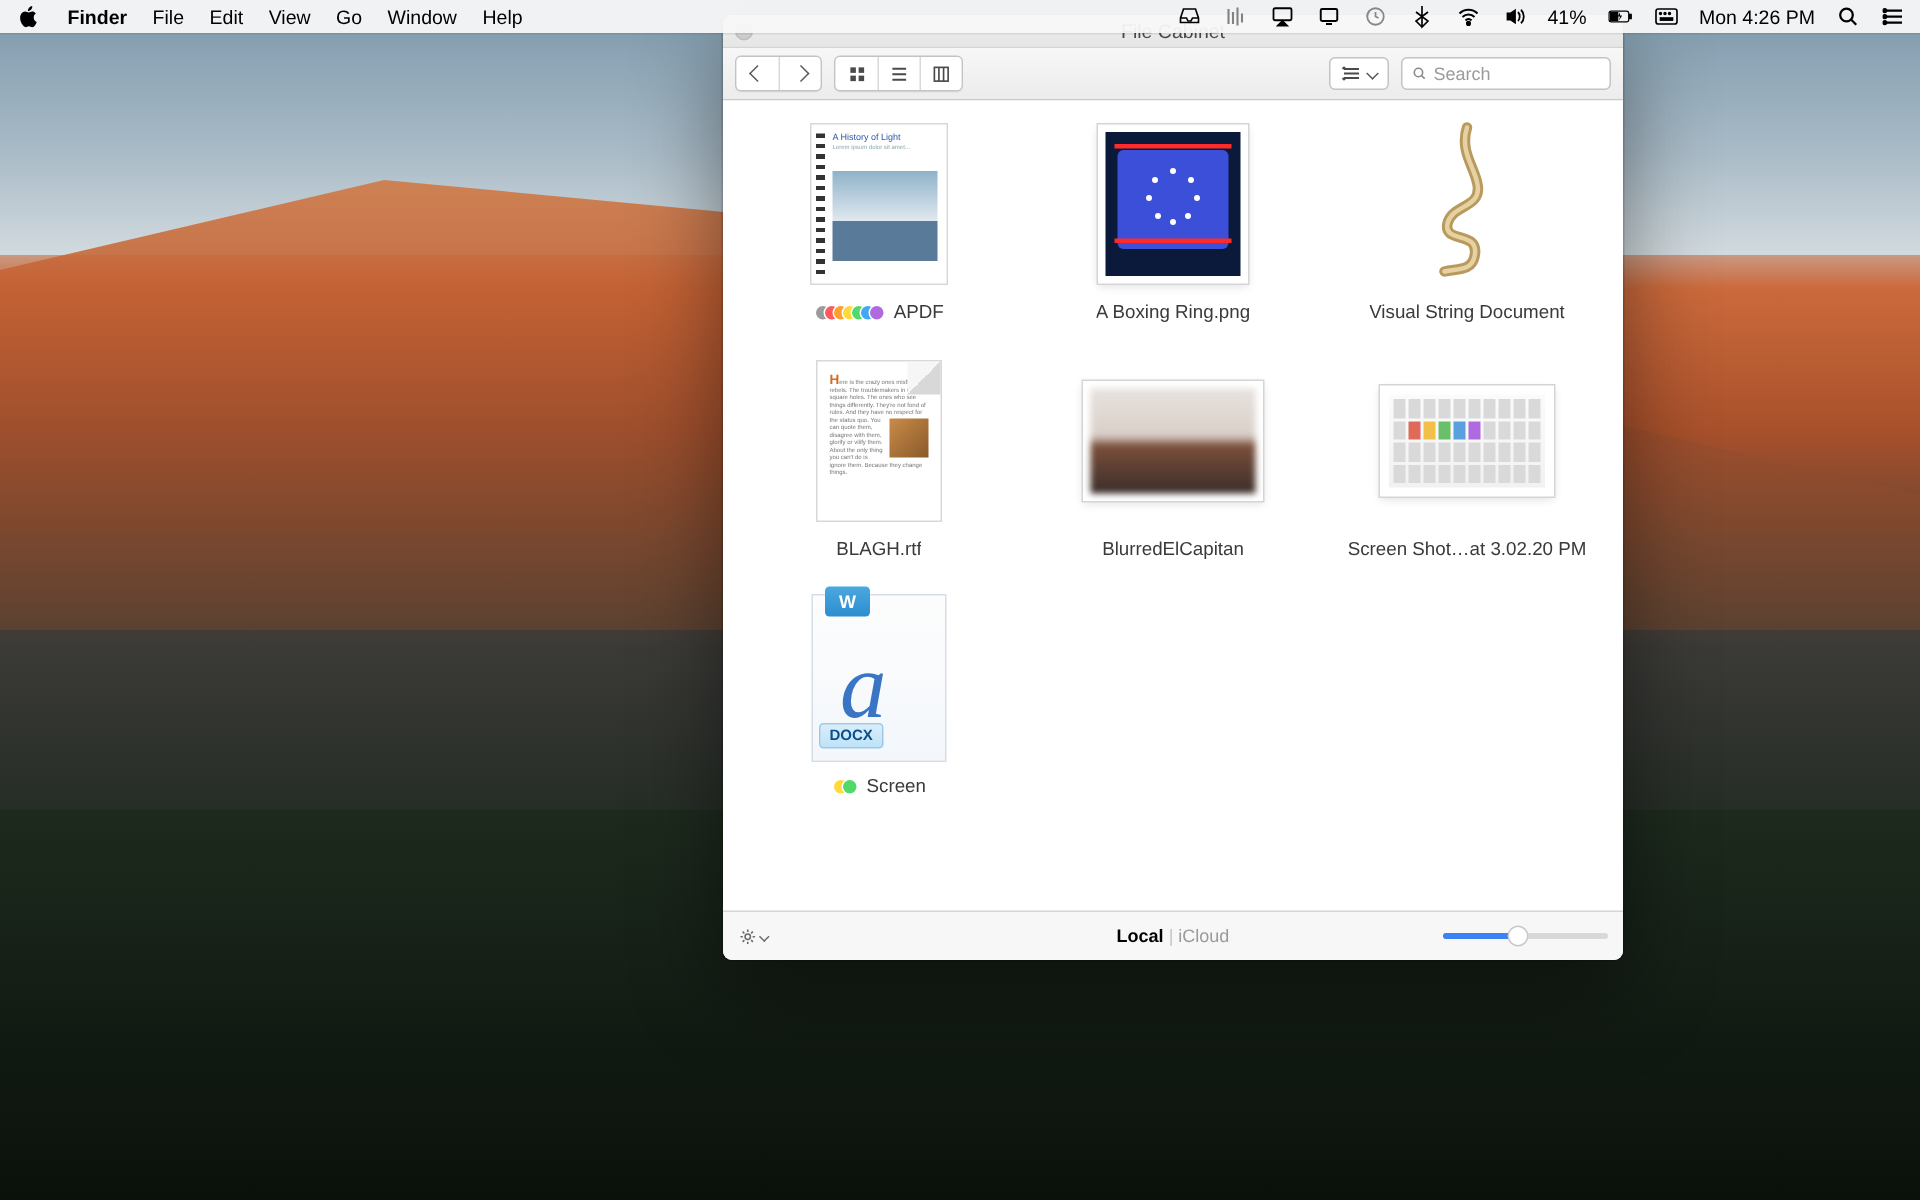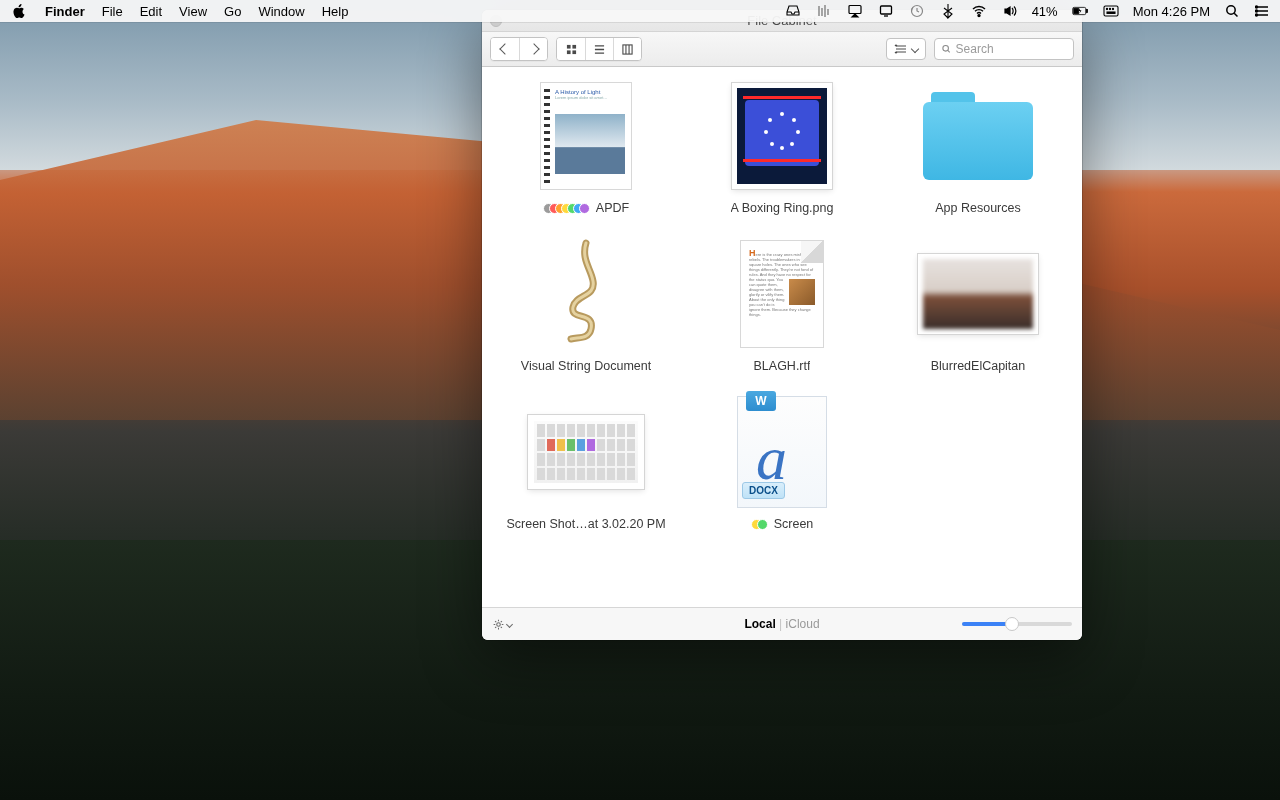--- a/index.html
+++ b/index.html
@@ -327,29 +327,20 @@
                       <circle cx="6" cy="24" r="2"></circle>
                       <circle cx="10" cy="12" r="2"></circle>
                     </g>
                   </svg>
           </div>
               </div>
             </div>
           <div class="fname">A Boxing Ring.png</div>
         </div>
 
-        <div class="item">
-          <div class="thumb">
-              <div class="folder">
-                <div class="tab"></div>
-                <div class="body"></div>
-              </div>
-            </div>
-          <div class="fname">App Resources</div>
-        </div>
 
         <div class="item">
           <div class="thumb">
               <div class="rope">
                 <svg viewBox="0 0 70 110">
                   <path d="M35 4 C30 20 40 30 42 42 C45 58 25 55 22 68 C19 82 44 72 40 90 C38 100 28 98 20 100" fill="none" stroke="#b89a5e" stroke-width="7" stroke-linecap="round"></path>
                   <path d="M35 4 C30 20 40 30 42 42 C45 58 25 55 22 68 C19 82 44 72 40 90 C38 100 28 98 20 100" fill="none" stroke="#e5d2a0" stroke-width="3" stroke-linecap="round"></path>
                 </svg>
               </div>
             </div>

